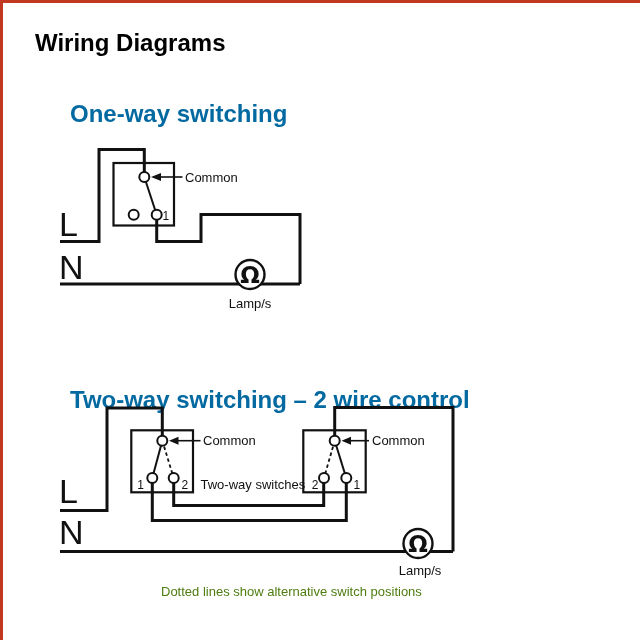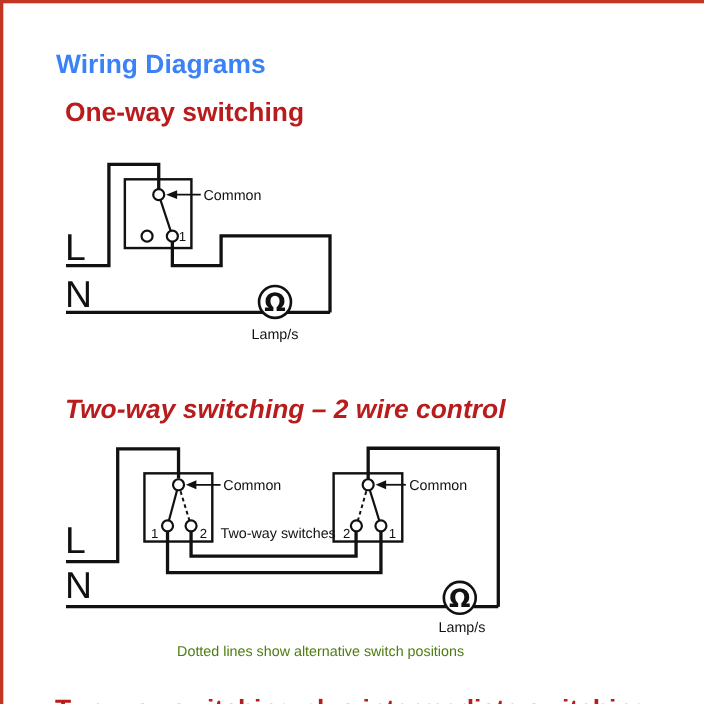--- a/index.html
+++ b/index.html
@@ -2,24 +2,24 @@
 <html><head>
 <meta charset="utf-8">
 <style>
   html,body{margin:0;padding:0;background:#fff;}
   .page{
     position:relative;width:640px;height:640px;background:#ffffff;
     border-left:3px solid #c2371f;border-top:3px solid #c2371f;
     box-sizing:border-box;overflow:hidden;
     font-family:"Liberation Sans", sans-serif;
   }
-  .h-main{position:absolute;left:32px;top:27px;font-size:24px;font-weight:bold;color:#3b82f6;line-height:1.1;white-space:nowrap;margin:16px;}
-  .h-sec{position:absolute;font-size:24px;font-weight:bold;color:#b91c1c;line-height:1.1;white-space:nowrap;margin:1px;}
+  .h-main{position:absolute;left:32px;top:27px;font-size:24px;font-weight:bold;color:#000000;line-height:1.1;white-space:nowrap;margin:0;}
+  .h-sec{position:absolute;font-size:24px;font-weight:bold;color:#0369a1;line-height:1.1;white-space:nowrap;margin:12px;}
   .h-sec.one{left:55px;top:86px;}
-  .h-sec.two{left:55px;top:356px;font-style:italic;}
+  .h-sec.two{left:55px;top:372px;}
   .h-sec.partial{left:46px;top:629px;}
   .caption{position:absolute;left:158px;top:581px;font-size:13px;color:#4d7c0f;white-space:nowrap;}
   svg{position:absolute;overflow:visible;}
   .d1{left:40px;top:130px;}
   .d2{left:40px;top:395px;}
   .wire{fill:none;stroke:#111;stroke-width:3;stroke-linejoin:miter;}
   .box{fill:none;stroke:#111;stroke-width:2.2;}
   .lever{fill:none;stroke:#111;stroke-width:2;}
   .lever-dash{fill:none;stroke:#111;stroke-width:1.8;stroke-dasharray:3.4 2.8;}
   .term{fill:#fff;stroke:#111;stroke-width:2;}

